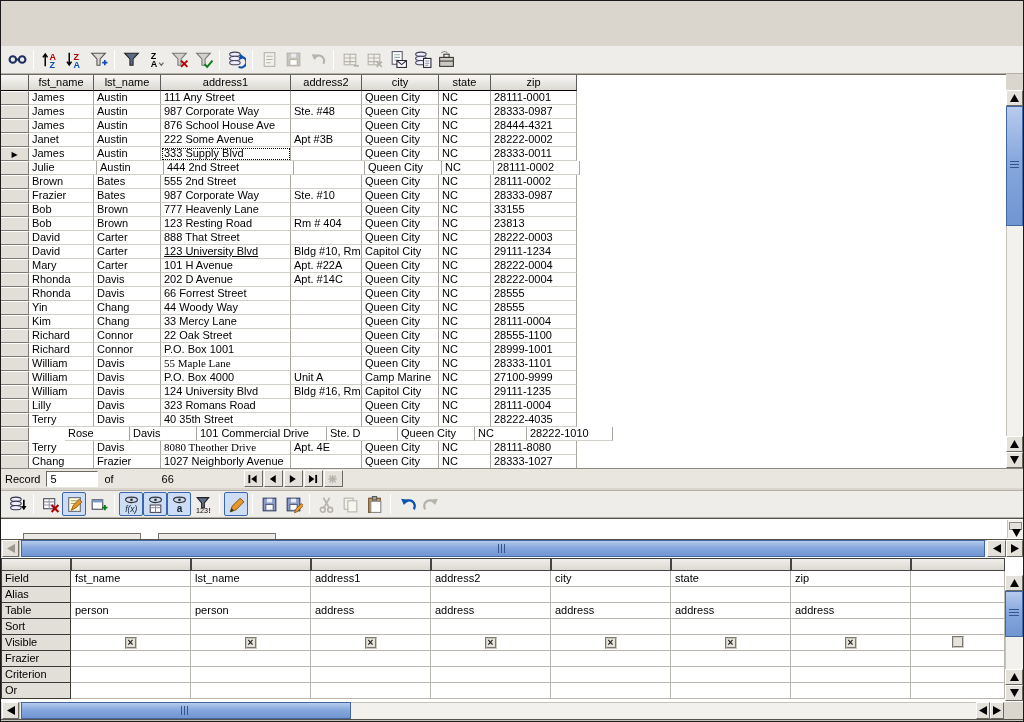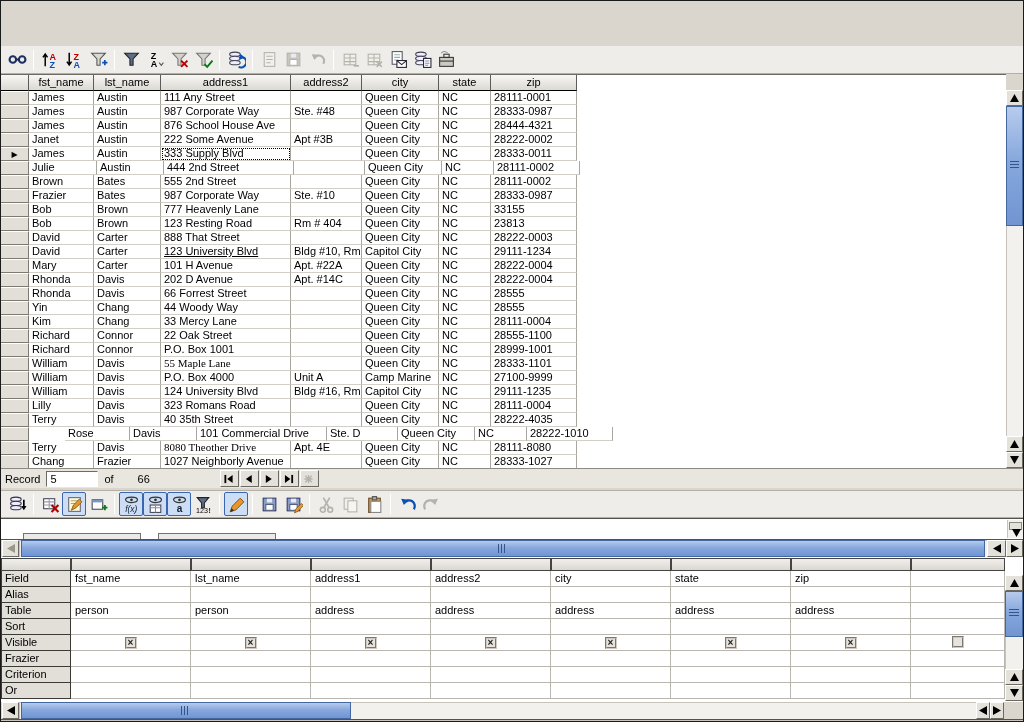--- a/index.html
+++ b/index.html
@@ -57,21 +57,21 @@
   .sb-thumb{background:linear-gradient(#b7cbec,#87a8de 45%,#7195d2);border:1px solid #44679f;position:relative;}
   .sb-thumb.h:after{content:"";position:absolute;left:50%;top:3px;bottom:3px;width:9px;margin-left:-5px;
     background:repeating-linear-gradient(to right,#35548a 0 1px,transparent 1px 3px);}
   .sb-thumb.v:after{content:"";position:absolute;top:50%;left:3px;right:3px;height:9px;margin-top:-5px;
     background:repeating-linear-gradient(#35548a 0 1px,transparent 1px 3px);}
   
   .recnav{position:absolute;left:0;top:467px;width:1024px;height:20px;background:#e9e6e0;
     border-top:1px solid #8d8a82;display:flex;align-items:center;font-size:11px;}
   .rec-input{width:52px;height:16px;background:#fff;border:1px solid;border-color:#6d6a63 #fff #fff #6d6a63;
     padding:1px 3px;margin:0 6px;line-height:13px;}
-  .rec-total{width:60px;text-align:center;}
+  .rec-total{width:60px;text-align:center;margin-left:24px;}
   .nav-btn{width:19px;height:17px;margin-right:1px;background:#e4e1da;border:1px solid;
     border-color:#fff #6d6a63 #6d6a63 #fff;display:flex;align-items:center;justify-content:center;}
   .nav-btn svg{width:12px;height:10px;}
   
   .tablepane{position:absolute;left:0;top:517px;width:1024px;height:22px;background:#fff;
     border:1px solid #55524b;border-left:none;border-right:none;}
   .tbox{position:absolute;bottom:0;height:6px;background:#eceae4;border:1px solid #77736a;border-bottom:none;}
   .pane-vsb{position:absolute;right:1px;top:1px;bottom:1px;width:17px;background:#f3f1ed;border-left:1px solid #c7c3ba;}
   .pane-split{position:absolute;right:2px;top:2px;width:13px;height:8px;background:#e4e1da;
     border:1px solid #8d8a82;}

